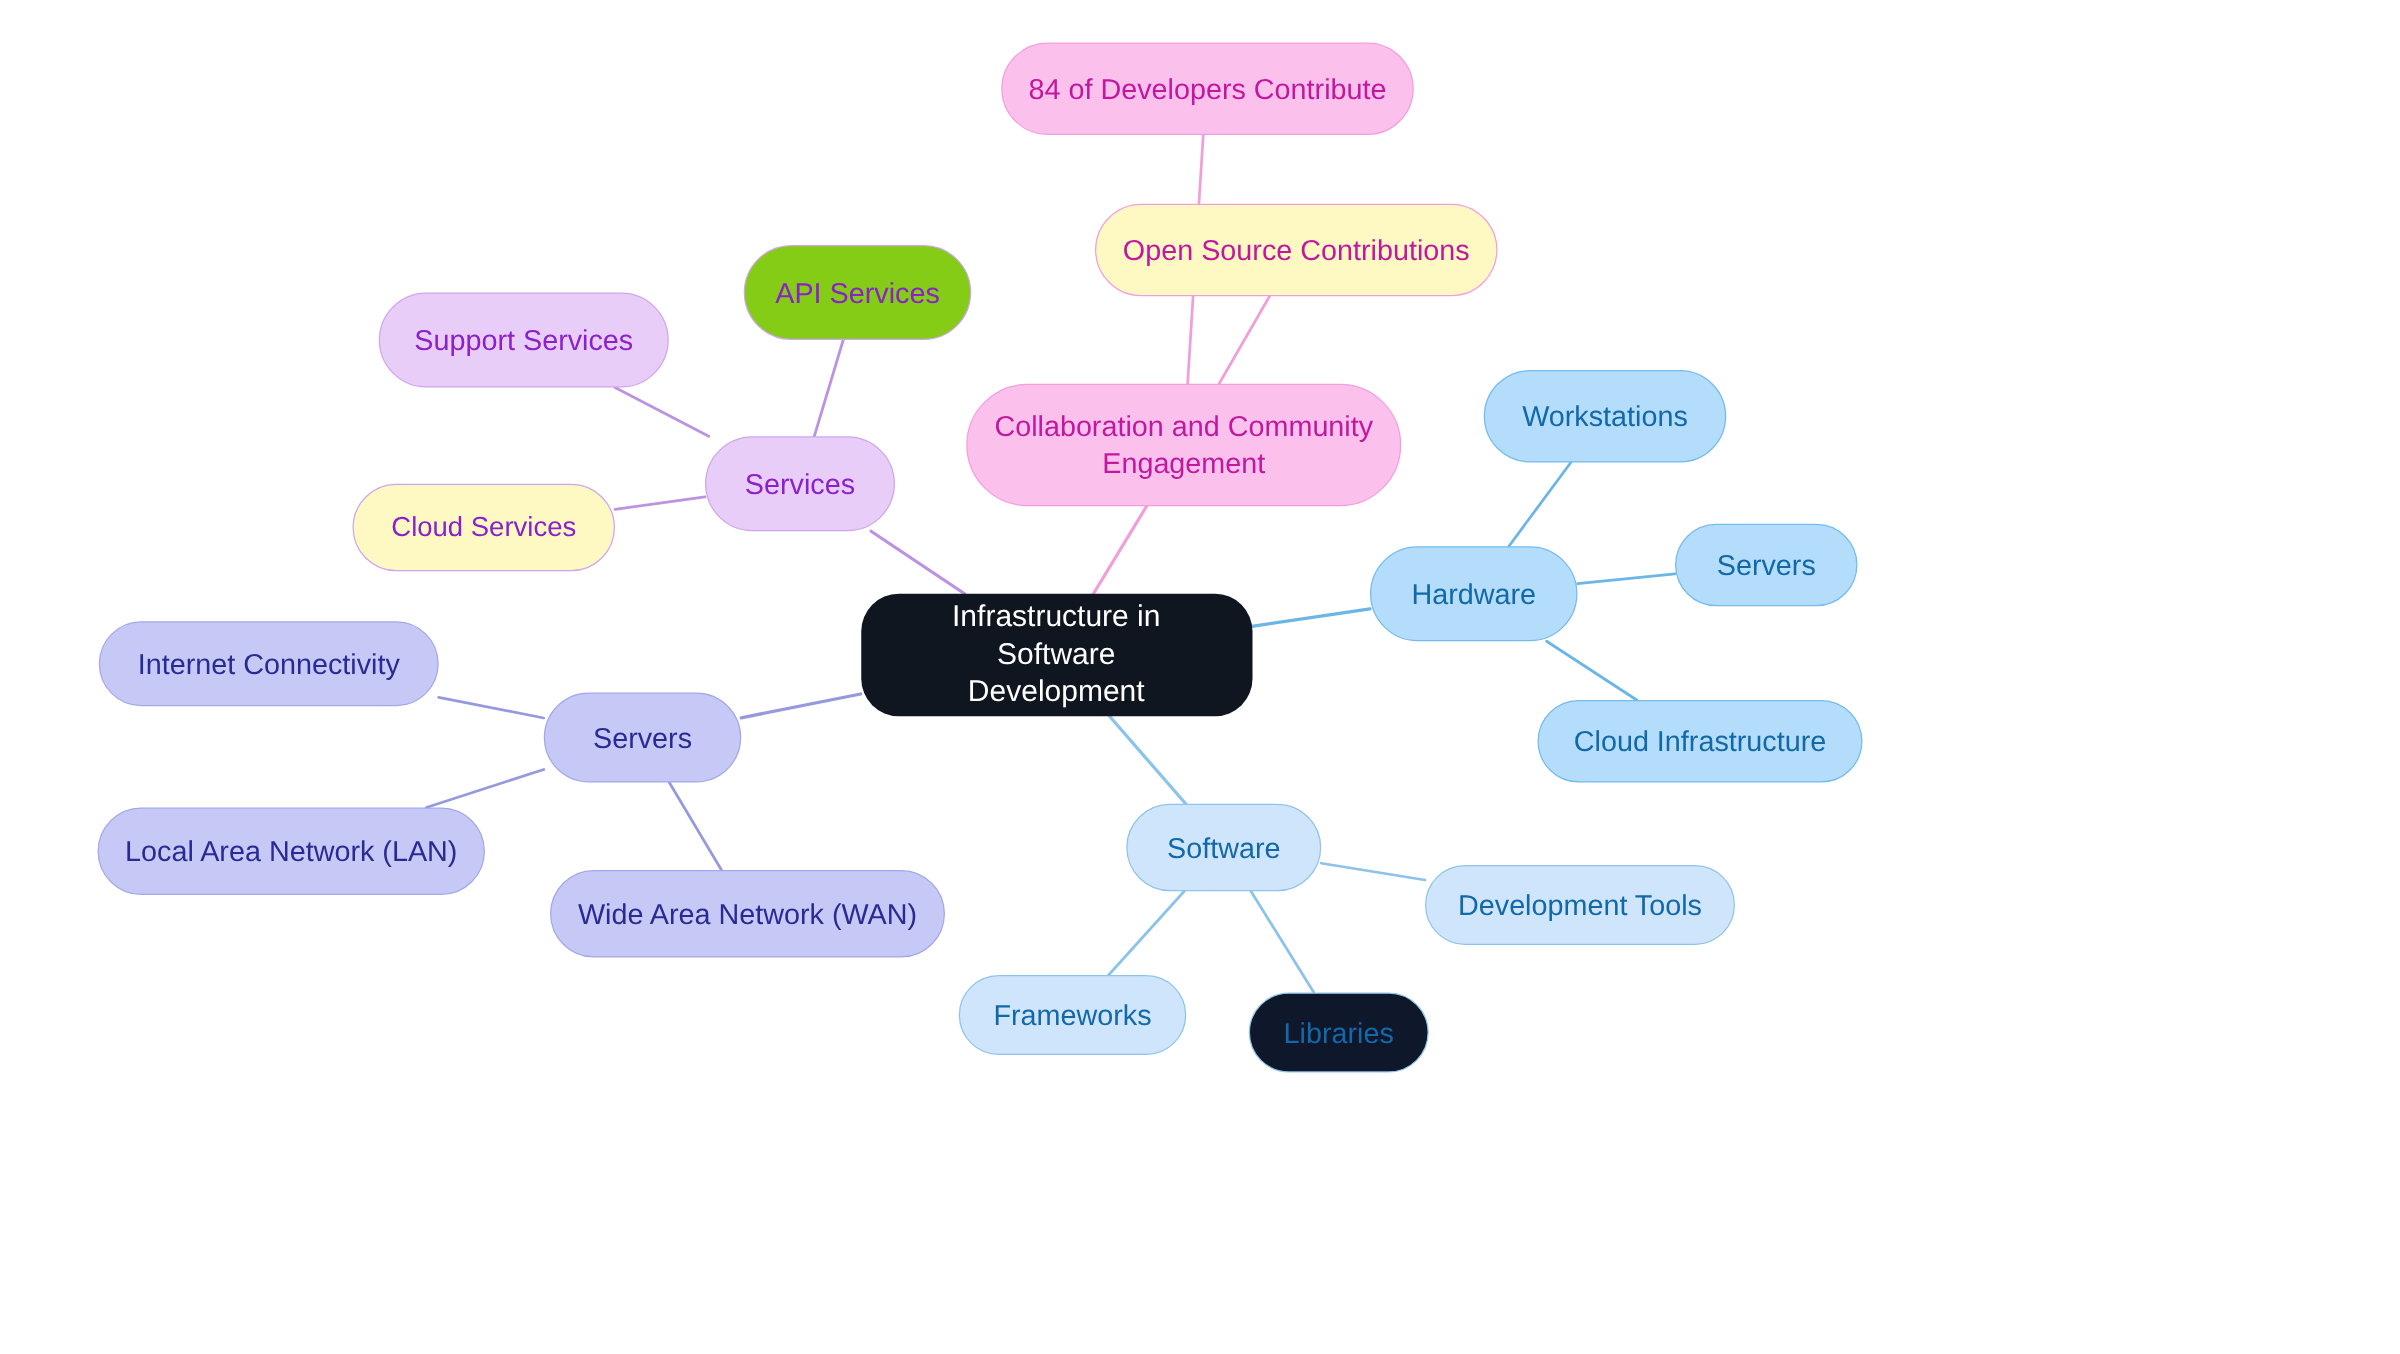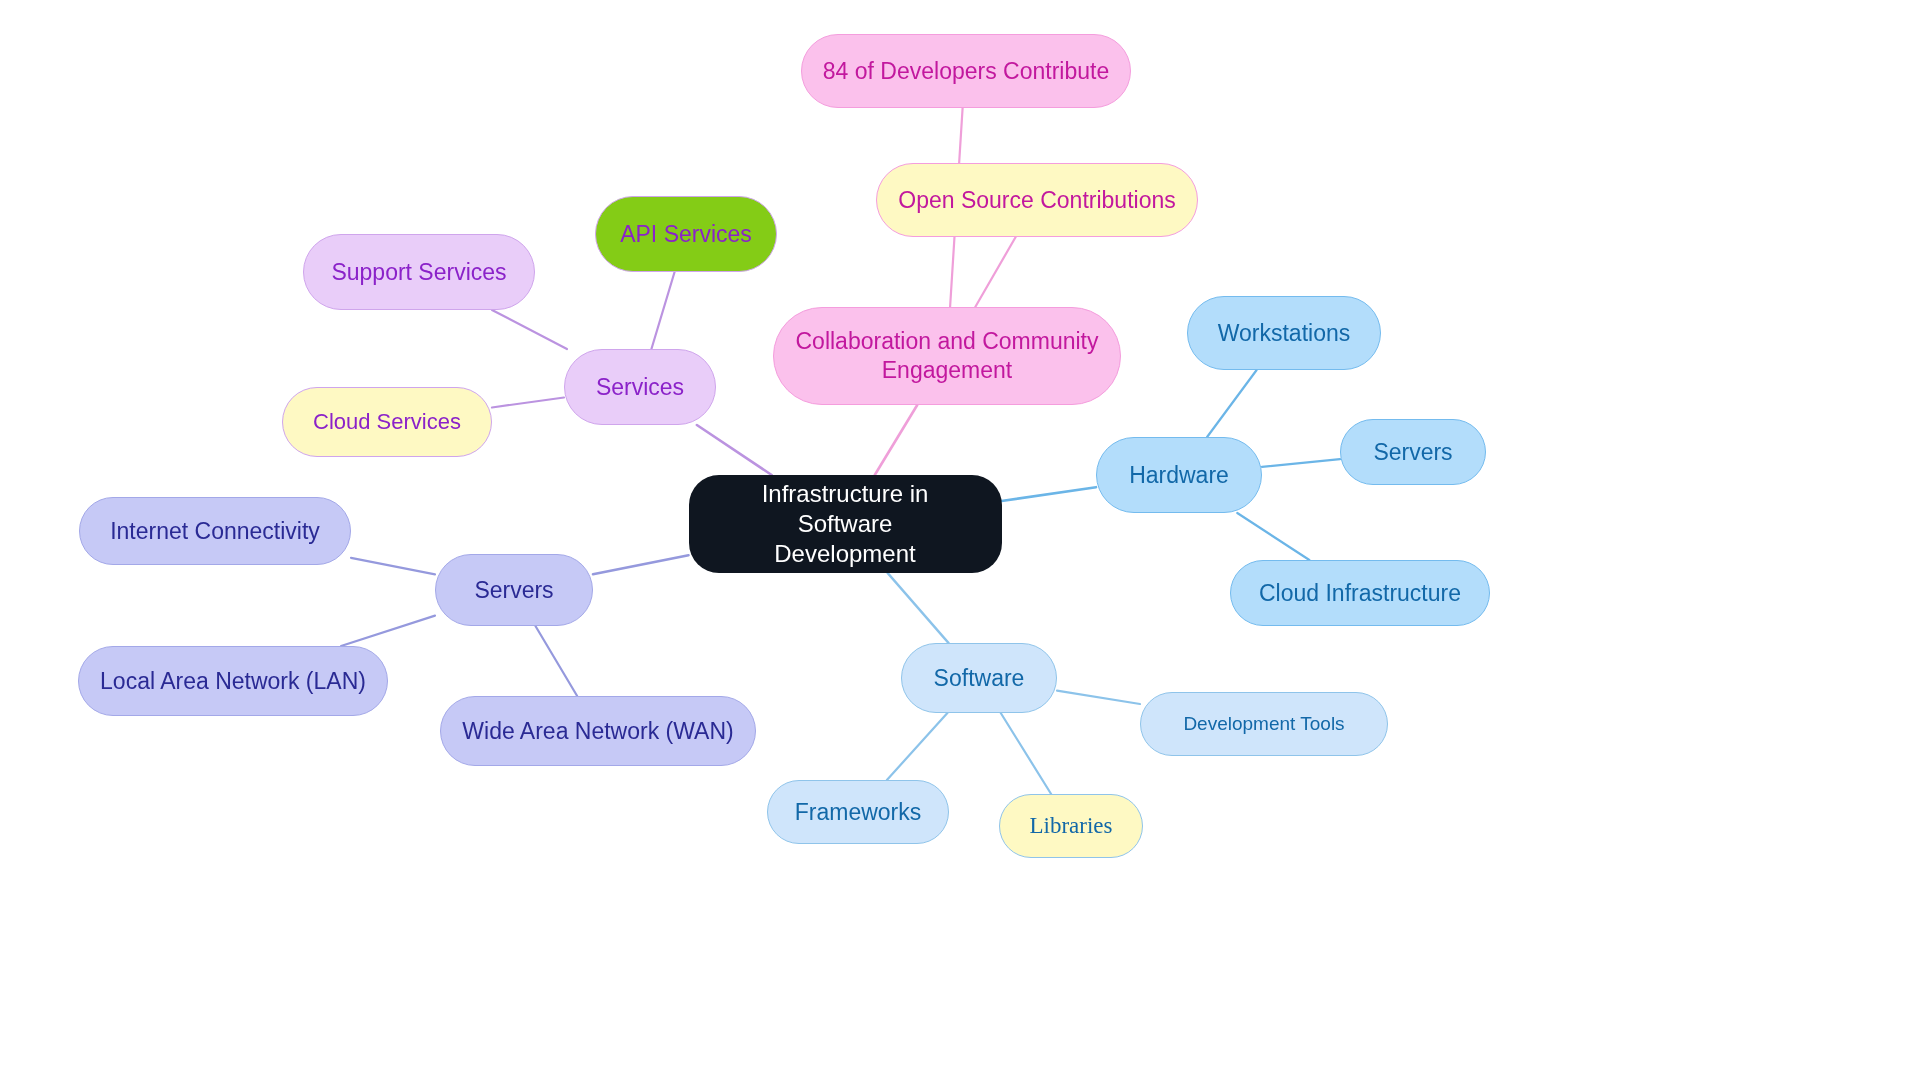--- a/index.html
+++ b/index.html
@@ -84,17 +84,17 @@
       <div class="node" style="left: 282px; top: 387px; width: 210px; height: 70px; background: #fef9c3; color: rgb(139, 34, 201); border-color: rgb(207, 165, 236); font-size: 22px;"><span>Cloud Services</span></div>
       <div class="node" style="left: 435px; top: 554px; width: 158px; height: 72px; background: rgb(198, 201, 246); color: rgb(42, 42, 148); border-color: rgb(163, 168, 232); font-size: 23px;"><span>Servers</span></div>
       <div class="node" style="left: 79px; top: 497px; width: 272px; height: 68px; background: rgb(198, 201, 246); color: rgb(42, 42, 148); border-color: rgb(163, 168, 232); font-size: 23px;"><span>Internet Connectivity</span></div>
       <div class="node" style="left: 78px; top: 646px; width: 310px; height: 70px; background: rgb(198, 201, 246); color: rgb(42, 42, 148); border-color: rgb(163, 168, 232); font-size: 23px;"><span>Local Area Network (LAN)</span></div>
       <div class="node" style="left: 440px; top: 696px; width: 316px; height: 70px; background: rgb(198, 201, 246); color: rgb(42, 42, 148); border-color: rgb(163, 168, 232); font-size: 23px;"><span>Wide Area Network (WAN)</span></div>
       <div class="node" style="left: 1096px; top: 437px; width: 166px; height: 76px; background: rgb(179, 221, 251); color: rgb(18, 104, 168); border-color: rgb(116, 187, 238); font-size: 23px;"><span>Hardware</span></div>
       <div class="node" style="left: 1187px; top: 296px; width: 194px; height: 74px; background: rgb(179, 221, 251); color: rgb(18, 104, 168); border-color: rgb(116, 187, 238); font-size: 23px;"><span>Workstations</span></div>
       <div class="node" style="left: 1340px; top: 419px; width: 146px; height: 66px; background: rgb(179, 221, 251); color: rgb(18, 104, 168); border-color: rgb(116, 187, 238); font-size: 23px;"><span>Servers</span></div>
       <div class="node" style="left: 1230px; top: 560px; width: 260px; height: 66px; background: rgb(179, 221, 251); color: rgb(18, 104, 168); border-color: rgb(116, 187, 238); font-size: 23px;"><span>Cloud Infrastructure</span></div>
       <div class="node" style="left: 901px; top: 643px; width: 156px; height: 70px; background: rgb(207, 229, 251); color: rgb(18, 104, 168); border-color: rgb(143, 196, 234); font-size: 23px;"><span>Software</span></div>
-      <div class="node" style="left: 1140px; top: 692px; width: 248px; height: 64px; background: rgb(207, 229, 251); color: rgb(18, 104, 168); border-color: rgb(143, 196, 234); font-size: 19px;"><span>Development Tools</span></div>
+      <div class="node" style="left: 1140px; top: 692px; width: 248px; height: 64px; background: rgb(207, 229, 251); color: rgb(18, 104, 168); border-color: rgb(143, 196, 234); font-size: 23px;"><span>Development Tools</span></div>
       <div class="node" style="left: 767px; top: 780px; width: 182px; height: 64px; background: rgb(207, 229, 251); color: rgb(18, 104, 168); border-color: rgb(143, 196, 234); font-size: 23px;"><span>Frameworks</span></div>
-      <div class="node" style="left: 999px; top: 794px; width: 144px; height: 64px; background: #fef9c3; color: rgb(18, 104, 168); border-color: rgb(143, 196, 234); font-size: 23px; font-family: Liberation Serif, serif;"><span>Libraries</span></div>
+      <div class="node" style="left: 999px; top: 794px; width: 144px; height: 64px; background: #0f172a; color: rgb(18, 104, 168); border-color: rgb(143, 196, 234); font-size: 23px;"><span>Libraries</span></div>
     </div>
 </div>
 
 </body></html>

